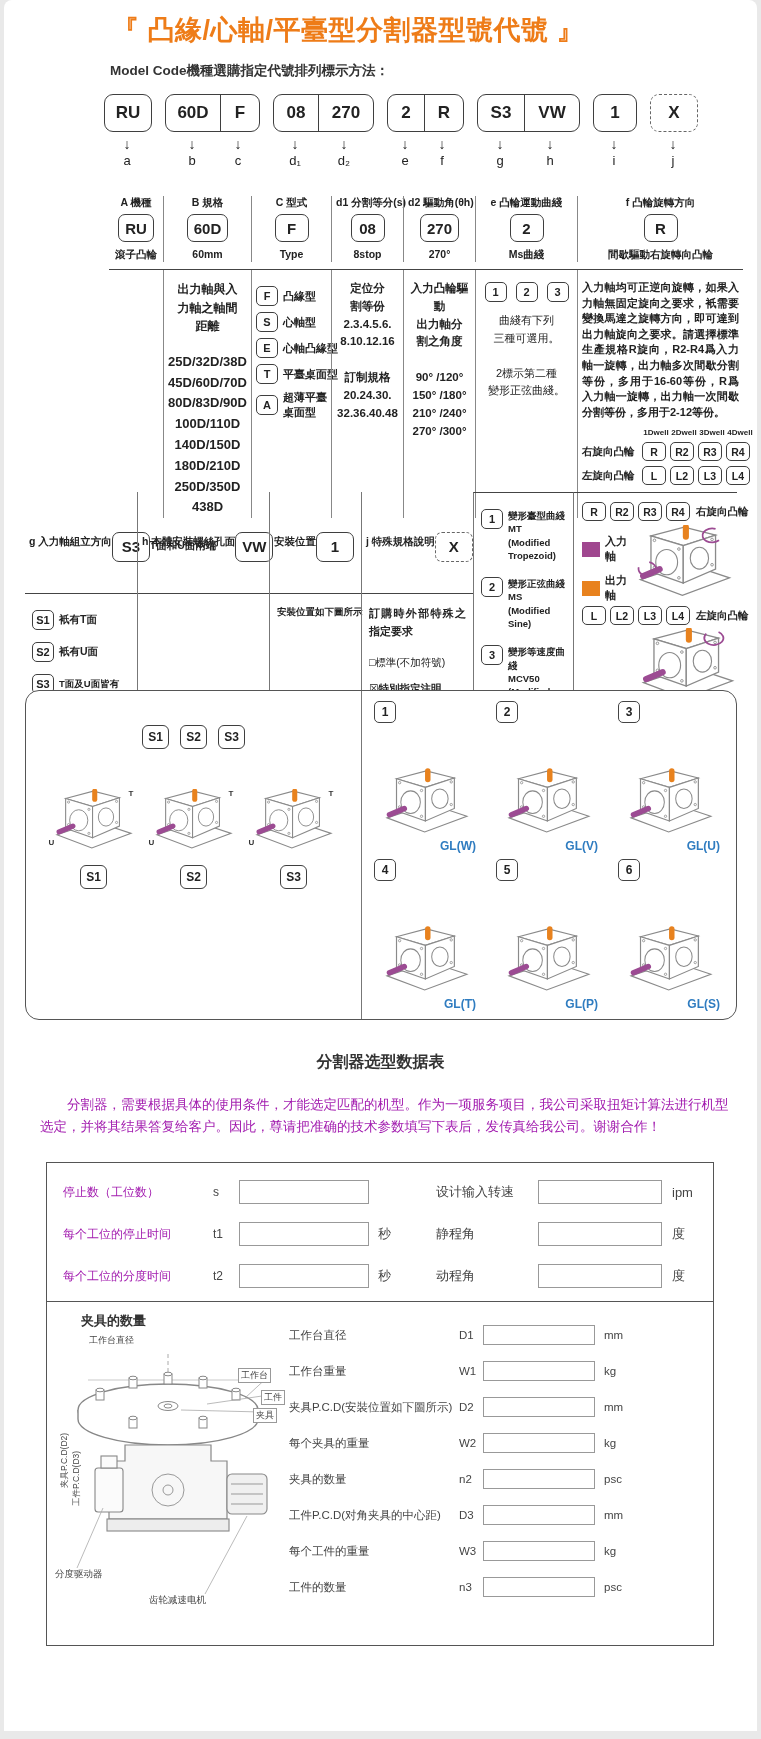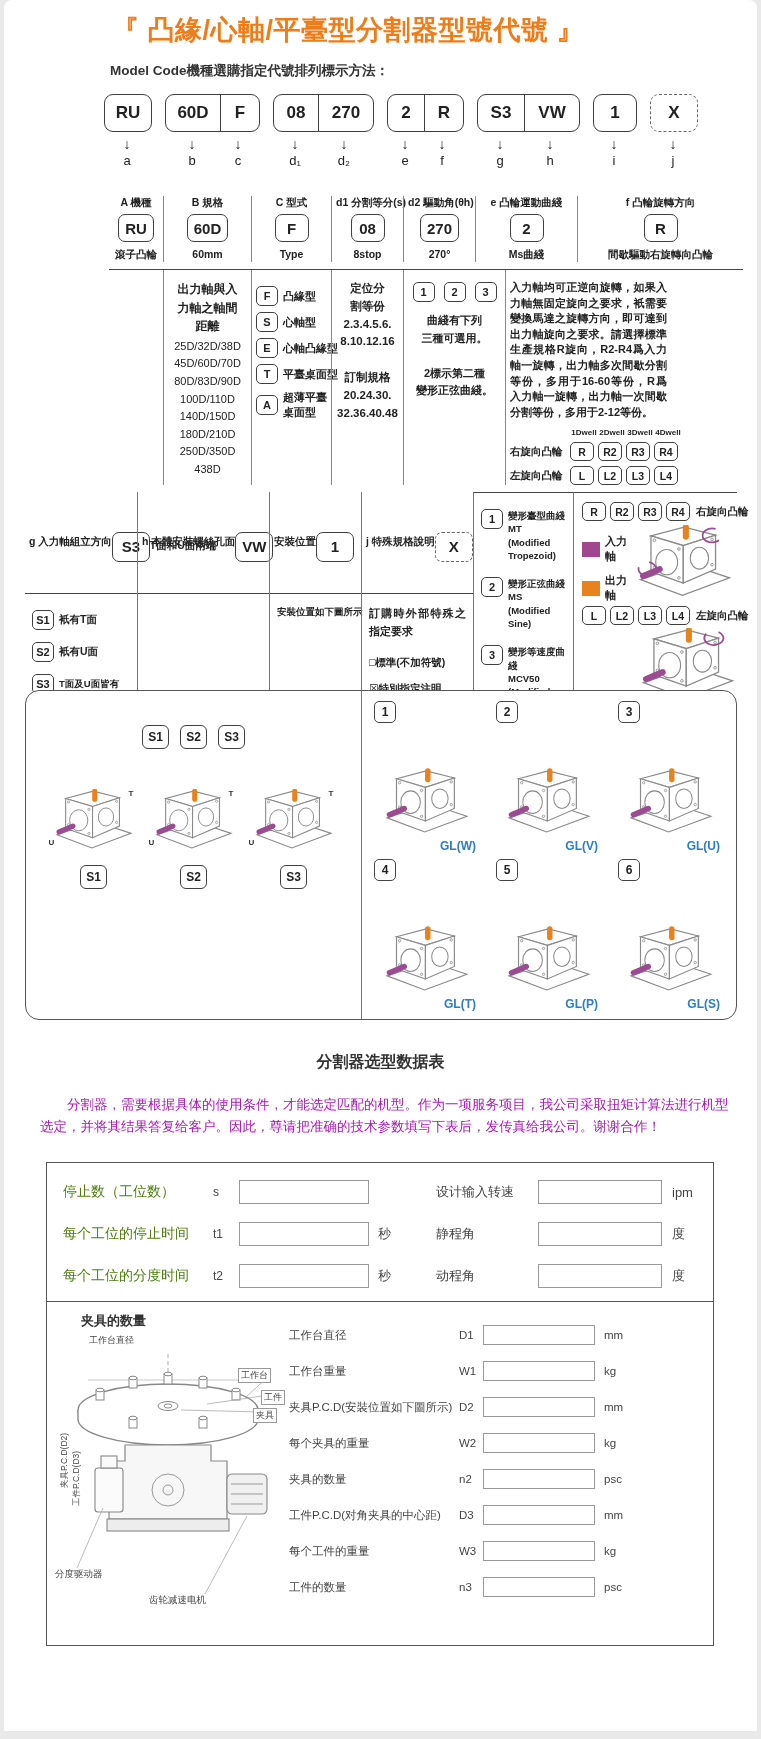--- a/index.html
+++ b/index.html
@@ -29,44 +29,44 @@
 .t1row{display:flex}
 .t1col{box-sizing:border-box;padding:0 4px;flex:none}
 .t1row .t1col+.t1col{border-left:1px solid #888}
 .t1rule{border-bottom:1.6px solid #444;margin-top:7px}
 .t1h{font-size:10.5px;font-weight:bold;text-align:center;height:15px;white-space:nowrap}
 .t1codew{display:flex;justify-content:center;margin-top:3px}
 .t1code{min-width:34px;height:28px;font-size:15px;padding:0 6px}
 .t1sub{font-size:10.5px;font-weight:bold;text-align:center;margin-top:6px;white-space:nowrap}
 .t1body .t1col{padding-top:10px;min-height:205px}
 .b-title{font-size:12px;font-weight:bold;text-align:center;line-height:1.55}
-.b-sizes{font-size:11px;font-weight:normal;text-align:center;line-height:1.6;margin-top:2px}
+.b-sizes{font-size:13px;font-weight:bold;text-align:center;line-height:1.6;margin-top:16px}
 .trow{display:flex;align-items:center;gap:5px;margin:6px 0}
 .tname{font-size:11px;font-weight:bold;white-space:nowrap}
 .dtext{font-size:11.5px;font-weight:bold;text-align:center;line-height:1.55}
 .e-codes{display:flex;gap:9px;justify-content:center;margin:2px 0 10px}
-.e-text{font-size:11px;font-weight:bold;text-align:center;line-height:1.6}
+.e-text{font-size:11px;font-weight:normal;text-align:center;line-height:1.6}
 .f-par{font-size:11px;font-weight:bold;text-align:justify;line-height:1.42}
 .dwell-heads{display:flex;margin:8px 0 1px 60px}
 .dwell-heads span{width:28px;font-size:8px;font-weight:bold;text-align:center;flex:none}
 .rot-line{display:flex;align-items:center;margin-top:5px}
 .rot-lab{width:60px;font-size:10.5px;font-weight:bold;flex:none}
 
 .t2{position:absolute;top:492px;left:21px;width:712px;display:flex;align-items:stretch}
 .t2col{box-sizing:border-box;flex:none}
 .t2col+.t2col{border-left:1px solid #777}
 .t2col.toprule{border-top:1.5px solid #444}
 .t2head{border-bottom:1.4px solid #444;padding:6px 4px 8px;display:flex;flex-direction:row;align-items:center;height:102px;box-sizing:border-box}
 .t2h{font-size:10.5px;font-weight:bold;text-align:center;white-space:nowrap}
 .t2code{min-width:38px;height:30px;font-size:15px;margin-top:10px;padding:0 6px}
 .t2sub{font-size:10.5px;font-weight:bold;margin-top:8px;white-space:nowrap}
 .t2body{padding:10px 7px}
 .t2desc{font-size:11px;font-weight:bold;line-height:1.65;text-align:justify}
 .t2desc.small{font-size:9.5px;white-space:nowrap;text-align:right}
-.jstd{margin-top:16px;font-size:10.5px;font-weight:bold}
+.jstd{margin-top:16px;font-size:10.5px;font-weight:normal}
 .jspec{margin-top:12px;font-size:10.5px;font-weight:bold}
 .crow{display:flex;gap:5px;margin-bottom:13px;align-items:flex-start;padding-top:2px}
 .ctext{font-size:9.5px;font-weight:bold;line-height:1.4}
 .rp{padding:6px 4px 0 8px}
 .rp-row{display:flex;align-items:center;margin:3px 0}
 .rp-lab{font-size:10.5px;font-weight:bold;margin-left:2px;white-space:nowrap}
 .rp-mid{display:flex;margin-top:4px}
 .rp-legend{width:62px}
 .leg{display:flex;align-items:center;gap:5px;font-size:11px;font-weight:bold;margin-top:9px}
 .sw{width:18px;height:15px;display:inline-block;flex:none}
@@ -91,21 +91,21 @@
 .gb-p{width:86px;height:70px}
 .gl{font-size:12px;font-weight:bold;color:#2f7cc0;align-self:flex-end;margin:1px 12px 0 0}
 
 .sel-title{position:absolute;top:1052px;left:0;width:753px;text-align:center;font-size:16px;font-weight:bold;color:#333}
 .intro{position:absolute;top:1094px;left:36px;width:690px;font-size:13.5px;line-height:1.65;white-space:pre-wrap;color:#a21caf}
 .fbox{position:absolute;left:42px;width:668px;border:1.2px solid #555;background:#fff;box-sizing:border-box}
 .f1{top:1162px;height:140px}
 .f2{top:1301px;height:345px}
 .f3{top:1645px;height:85px}
 .f1row{position:absolute;display:flex;align-items:center;height:26px;left:16px;right:8px}
-.f1row .lab{width:150px;font-size:14px;color:#4d7c0f}
+.f1row .lab{width:150px;font-size:12px;color:#a21caf}
 .f1row .sym{width:26px;font-size:12px;color:#444}
 .inp{border:1px solid #999;background:#fff;height:24px;box-sizing:border-box;font-size:12px;padding:0 4px;font-family:"Liberation Sans",sans-serif}
 .f1row .inp1{width:130px}
 .f1row .unit{width:34px;margin-left:9px;font-size:13px;color:#444}
 .f1row .lab2{width:102px;margin-left:24px;font-size:13px;color:#444}
 .f1row .inp2{width:124px}
 .f1row .unit2{margin-left:10px;font-size:13px;color:#444}
 .f2row{position:absolute;display:flex;align-items:center;height:22px;left:242px;right:6px}
 .f2row .lab{width:170px;font-size:11.5px;color:#444}
 .f2row .sym{width:24px;font-size:11.5px;color:#444}
@@ -348,20 +348,30 @@
       </div>
       <div class="t1col" style="width:72px">
         <div class="dtext pre">定位分
 割等份
 2.3.4.5.6.
 8.10.12.16
 
 訂制規格
 20.24.30.
 32.36.40.48</div>
+      </div>
+      <div class="t1col" style="width:72px">
+        <div class="dtext pre">入力凸輪驅動
+出力軸分
+割之角度
+
+90° /120°
+150° /180°
+210° /240°
+270° /300°</div>
       </div>
       <div class="t1col" style="width:102px">
         <div class="e-codes">
           <span class="cb cb-sm">1</span>
           <span class="cb cb-sm">2</span>
           <span class="cb cb-sm">3</span>
         </div>
         <div class="e-text pre">曲綫有下列
 三種可選用。
 

